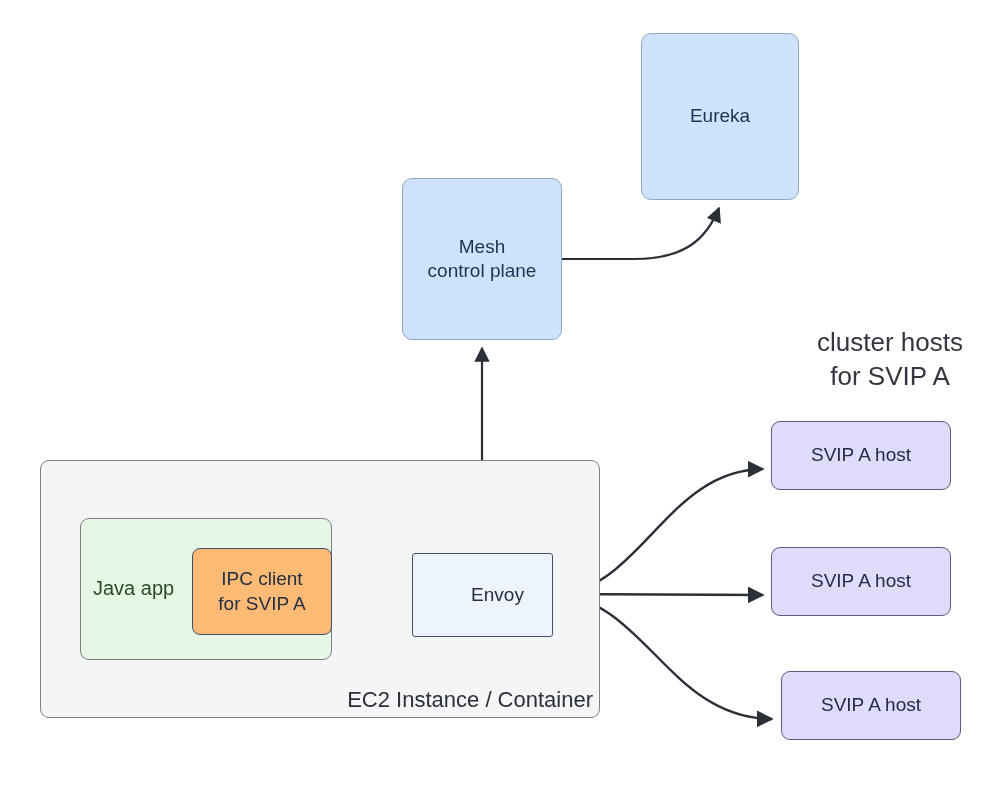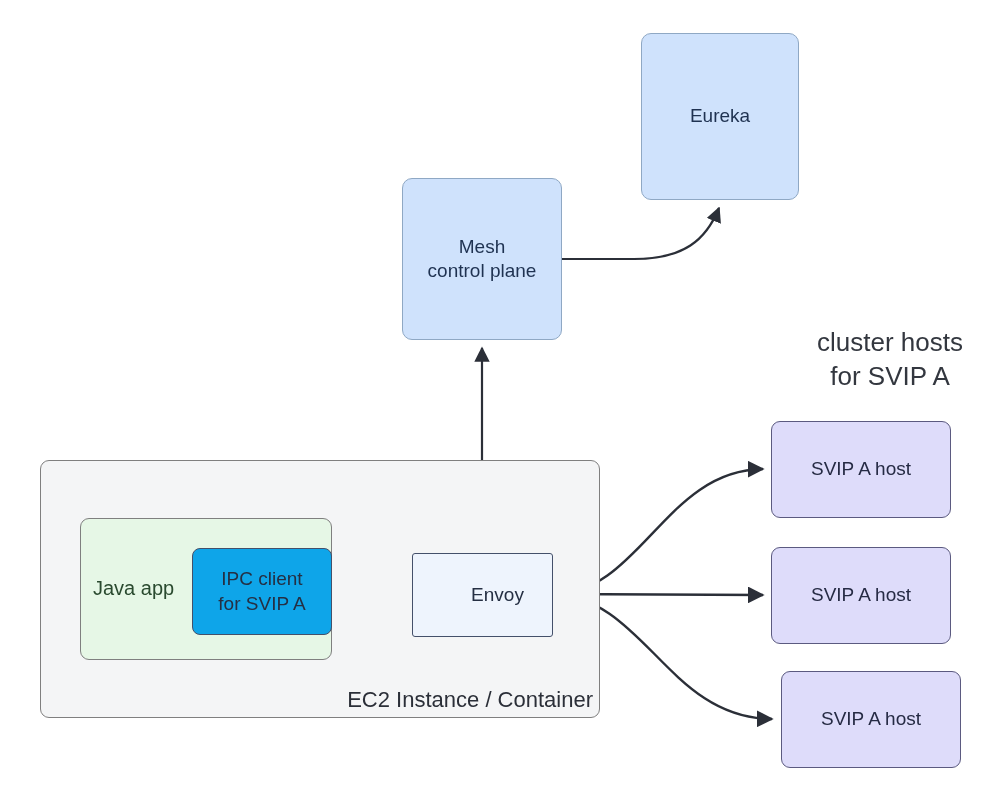--- a/index.html
+++ b/index.html
@@ -76,37 +76,37 @@
     position: absolute;
     left: 12px;
     top: 50%;
     transform: translateY(-50%);
     font-size: 20px;
     color: #2a4a2f;
     white-space: nowrap;
   }
   .n-ipc {
     left: 192px; top: 548px; width: 140px; height: 87px;
-    background: #0ea5e9;
+    background: #fdba74;
     border: 1px solid #44506a;
     border-radius: 8px;
     color: #252f43;
     font-size: 19px;
   }
   .n-envoy {
     left: 412px; top: 553px; width: 141px; height: 84px;
     background: #eef4fd;
     border: 1px solid #44506a;
     border-radius: 3px;
     color: #252f43;
     font-size: 19px;
     padding-left: 30px;
   }
   .n-host {
-    width: 180px; height: 97px;
+    width: 180px; height: 69px;
     background: #dedcfa;
     border: 1px solid #5b5a80;
     border-radius: 9px;
     color: #262b44;
     font-size: 19px;
   }
   .n-host1 { left: 771px; top: 421px; }
   .n-host2 { left: 771px; top: 547px; }
   .n-host3 { left: 781px; top: 671px; }
 

